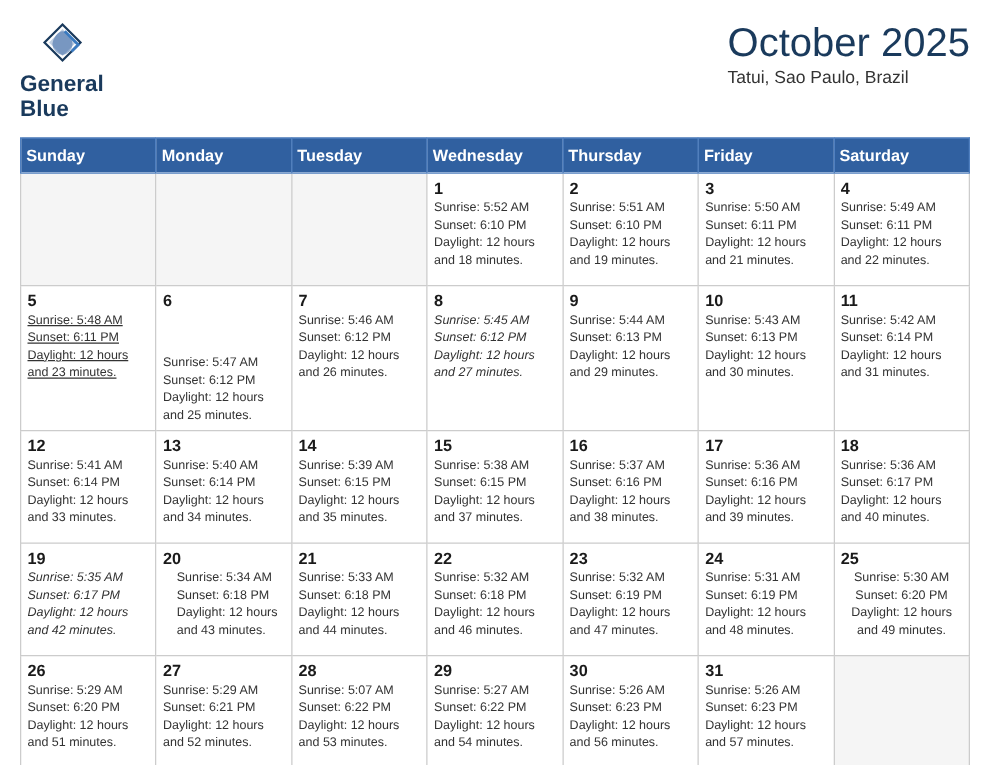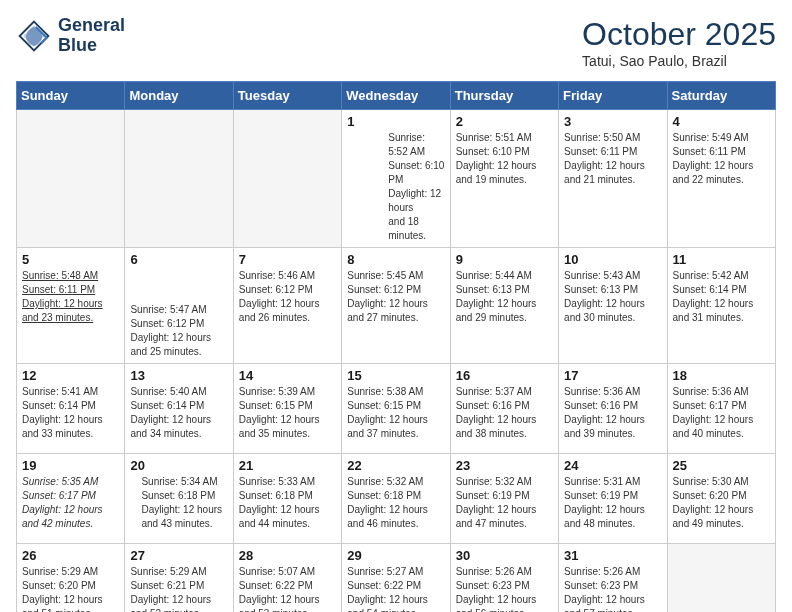--- a/index.html
+++ b/index.html
@@ -13,20 +13,21 @@
     .header {
       display: flex;
       justify-content: space-between;
       align-items: flex-start;
       margin-bottom: 12px;
     }
     .logo {
       display: flex;
       align-items: center;
       gap: 6px;
+      flex-direction: column;
     }
     .logo-text {
       font-size: 18px;
       font-weight: bold;
       color: #1a3a5c;
       line-height: 1.1;
     }
     .logo-text span {
       display: block;
     }
@@ -120,21 +121,21 @@
         <th>Saturday</th>
       </tr>
   </thead>
   <tbody id="calendar-body">
   <tr>
         <td class="empty"></td>
         <td class="empty"></td>
         <td class="empty"></td>
         <td>
           <div class="day-num">1</div>
-          <div class="day-info" style="white-space: pre-line; margin-left: 41px;">Sunrise: 5:52 AM
+          <div class="day-info" style="white-space: pre-line;">Sunrise: 5:52 AM
 Sunset: 6:10 PM
 Daylight: 12 hours
 and 18 minutes.</div>
         </td>
         <td>
           <div class="day-num">2</div>
           <div class="day-info" style="white-space: pre-line;">Sunrise: 5:51 AM
 Sunset: 6:10 PM
 Daylight: 12 hours
 and 19 minutes.</div>
@@ -171,21 +172,21 @@
         </td>
         <td>
           <div class="day-num">7</div>
           <div class="day-info" style="white-space: pre-line;">Sunrise: 5:46 AM
 Sunset: 6:12 PM
 Daylight: 12 hours
 and 26 minutes.</div>
         </td>
         <td>
           <div class="day-num">8</div>
-          <div class="day-info" style="white-space: pre-line;">Sunrise: 5:45 AM
+          <div class="day-info" style="white-space: pre-line; font-style: italic;">Sunrise: 5:45 AM
 Sunset: 6:12 PM
 Daylight: 12 hours
 and 27 minutes.</div>
         </td>
         <td>
           <div class="day-num">9</div>
           <div class="day-info" style="white-space: pre-line;">Sunrise: 5:44 AM
 Sunset: 6:13 PM
 Daylight: 12 hours
 and 29 minutes.</div>
@@ -294,21 +295,21 @@
         </td>
         <td>
           <div class="day-num">24</div>
           <div class="day-info" style="white-space: pre-line;">Sunrise: 5:31 AM
 Sunset: 6:19 PM
 Daylight: 12 hours
 and 48 minutes.</div>
         </td>
         <td>
           <div class="day-num">25</div>
-          <div class="day-info" style="white-space: pre-line;">Sunrise: 5:30 AM
+          <div class="day-info" style="white-space: pre-line; text-align: center;">Sunrise: 5:30 AM
 Sunset: 6:20 PM
 Daylight: 12 hours
 and 49 minutes.</div>
         </td>
       </tr>
       <tr>
         <td>
           <div class="day-num">26</div>
           <div class="day-info" style="white-space: pre-line;">Sunrise: 5:29 AM
 Sunset: 6:20 PM

